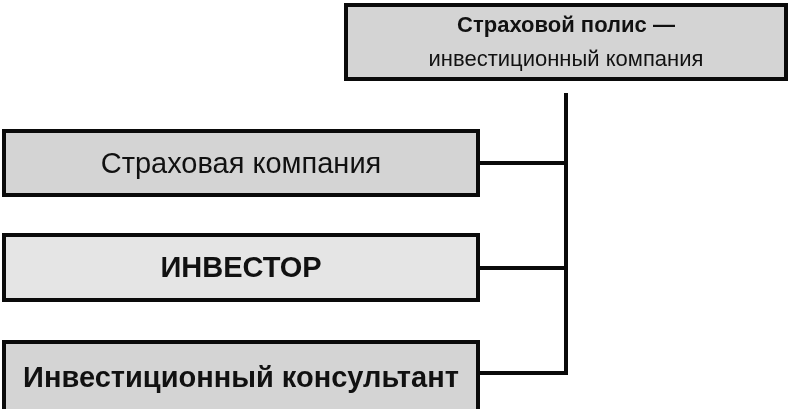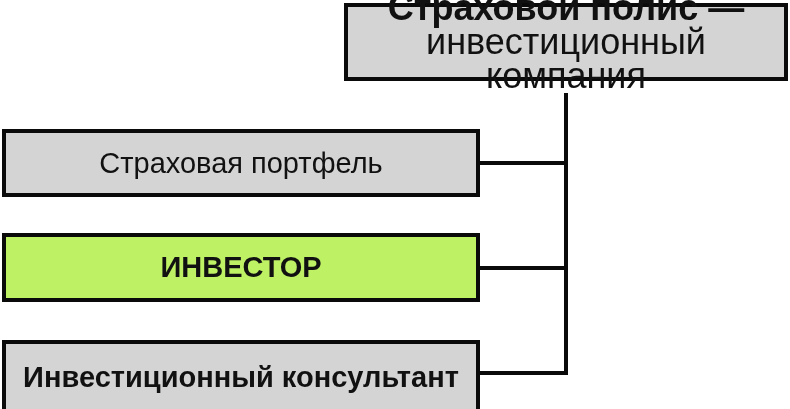--- a/index.html
+++ b/index.html
@@ -15,25 +15,25 @@
   .node {
     position: absolute;
     border: 4px solid #0a0a0a;
     background: #d4d4d4;
     display: flex;
     align-items: center;
     justify-content: center;
     text-align: center;
     color: #111111;
   }
-  .node--white { background: #bef264; }
+  .node--white { background: #e5e5e5; }
   .node--root {
     left: 344px; top: 3px;
     width: 444px; height: 78px;
-    font-size: 36px;
+    font-size: 22px;
     line-height: 34px;
   }
   .node--root .line1 { font-weight: bold; }
   .node--child {
     left: 2px;
     width: 478px;
     font-size: 29px;
   }
   .node--child1 { top: 129px; height: 68px; }
   .node--child2 { top: 233px; height: 69px; font-weight: bold; }
@@ -59,21 +59,21 @@
       <span class="line2">инвестиционный компания</span>
     </div>
   </div>
 
   <div class="line line--trunk"></div>
   <div class="line line--stub line--stub1"></div>
   <div class="line line--stub line--stub2"></div>
   <div class="line line--stub line--stub3"></div>
 
   <div class="node node--child node--child1">
-    <span>Страховая портфель</span>
+    <span>Страховая компания</span>
   </div>
 
   <div class="node node--white node--child node--child2">
     <span>ИНВЕСТОР</span>
   </div>
 
   <div class="node node--child node--child3">
     <span>Инвестиционный консультант</span>
   </div>
 

